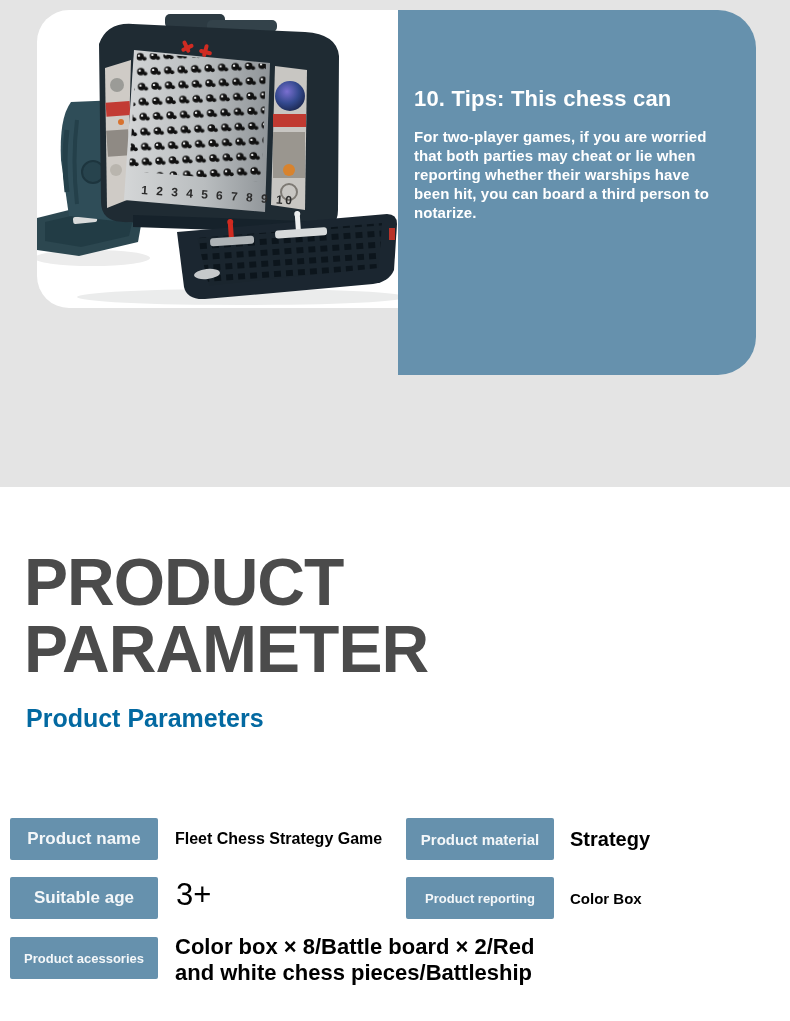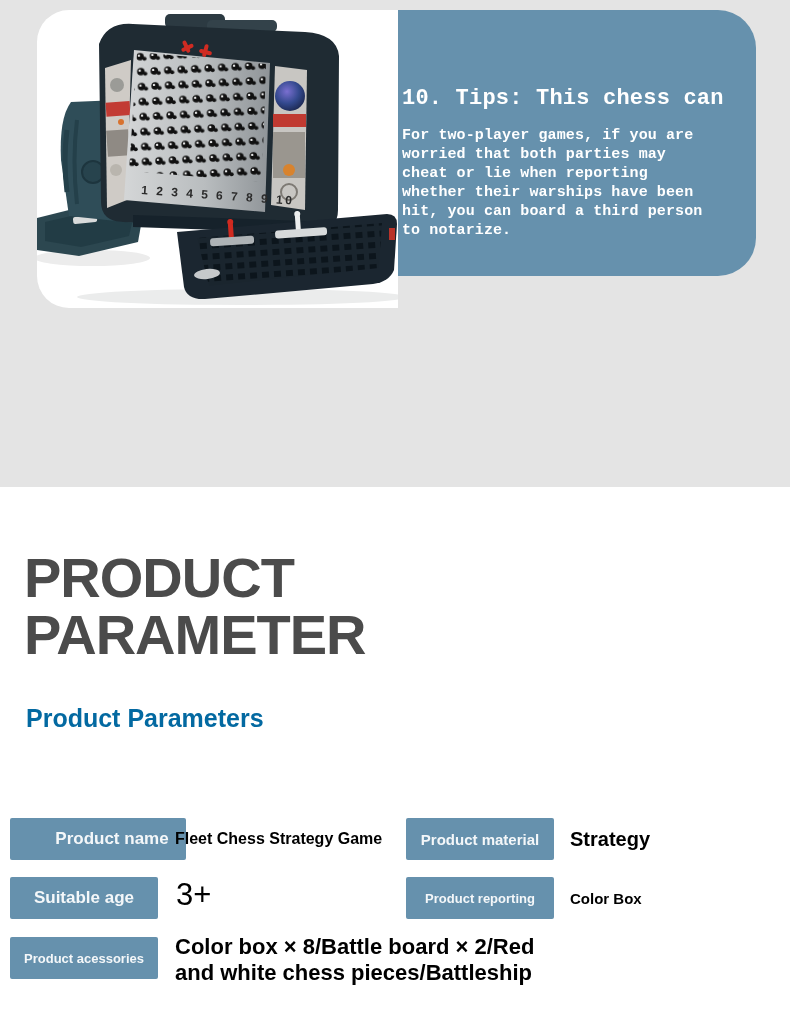--- a/index.html
+++ b/index.html
@@ -11,46 +11,46 @@
   .page{position:absolute;inset:0;width:790px;height:1021px;}
 
   
   .hero{position:absolute;left:0;top:0;width:790px;height:487px;background:#e4e4e4;}
   .photo-card{
     position:absolute;left:37px;top:10px;width:361px;height:298px;
     background:#ffffff;border-radius:32px 0 0 32px;overflow:hidden;
   }
   .photo-card svg{display:block;}
   .tips-panel{
-    position:absolute;left:398px;top:10px;width:358px;height:266px;
+    position:absolute;left:398px;top:10px;width:358px;height:365px;
     background:#6691ad;border-radius:0 38px 38px 0;
-    color:#ffffff;box-sizing:border-box;padding:76px 24px 0 4px;font-family:Liberation Mono, monospace;
+    color:#ffffff;box-sizing:border-box;padding:76px 24px 0 16px;
   }
   .tips-title{font-size:22px;font-weight:700;margin:0 0 15px 0;letter-spacing:.2px;}
   .tips-body{font-size:15px;font-weight:700;line-height:1.27;width:314px;letter-spacing:.1px;}
 
   
   .display-title{
     position:absolute;left:24px;top:549px;margin:0;
-    font-size:56px;font-weight:700;color:#4b4b4b;line-height:1.02;letter-spacing:-1px;
+    font-size:66px;font-weight:700;color:#4b4b4b;line-height:1.02;letter-spacing:-1px;
   }
   .subtitle{
     position:absolute;left:25px;top:703px;margin:1px;
     font-size:25px;font-weight:700;color:#0369a1;
   }
   .param-label{
     position:absolute;width:148px;height:42px;background:#6691ad;border-radius:2px;
     color:#f4f7f9;font-weight:700;display:flex;align-items:center;justify-content:center;
     text-align:center;
   }
   .param-value{
     position:absolute;height:42px;display:flex;align-items:center;
     color:#000000;font-weight:700;white-space:nowrap;
   }
-  .l0{left:10px;top:818px;font-size:17px;padding-left:28px;}
+  .l0{left:10px;top:818px;font-size:17px;}
   .l1{left:406px;top:818px;font-size:15px;}
   .l2{left:10px;top:877px;font-size:17px;}
   .l3{left:406px;top:877px;font-size:13px;}
   .l4{left:10px;top:937px;font-size:13px;}
   .v0{left:175px;top:818px;font-size:16px;}
   .v1{left:570px;top:818px;font-size:20px;}
   .v2{left:176px;top:874px;font-size:31px;font-weight:400;}
   .v3{left:570px;top:877px;font-size:15px;}
   .v4{
     left:175px;top:934px;width:404px;height:auto;display:block;

